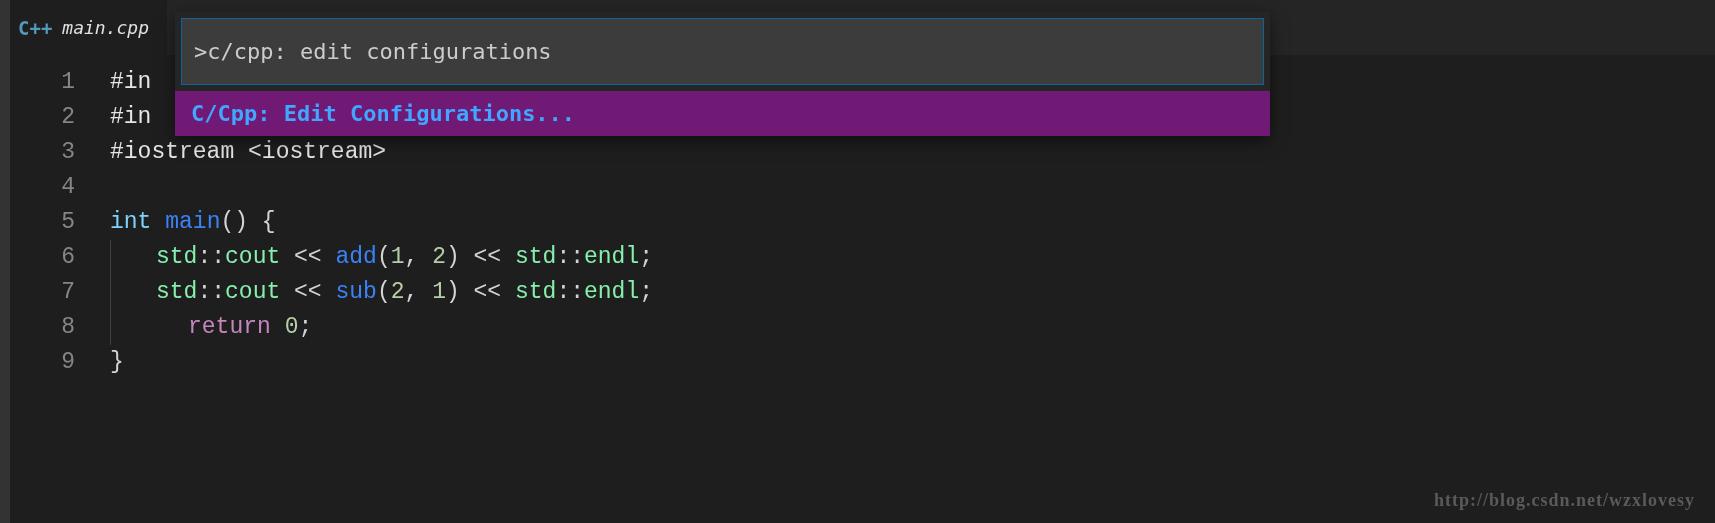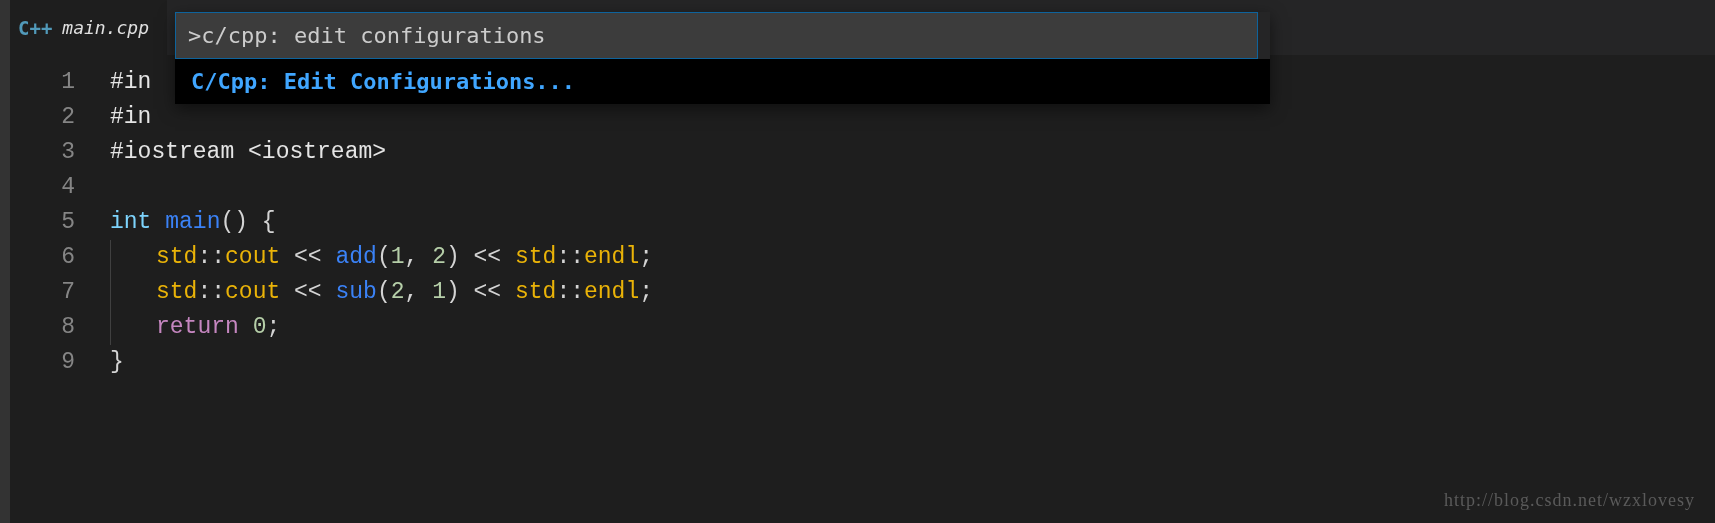--- a/index.html
+++ b/index.html
@@ -64,75 +64,76 @@
     .code-line {
       height: 35px;
       white-space: pre;
     }
     .kw-preproc { color: #e5e5e5; }
     .kw-include-path { color: #e5e5e5; }
     .kw-type { color: #7dd3fc; }
     .kw-func { color: #3b82f6; }
     .kw-num { color: #b5cea8; }
     .kw-paren { color: #d4d4d4; }
-    .kw-return { color: #c586c0; }
-    .kw-ident { color: #eab308; }
+    .kw-return { color: #c586c0; margin-left: 32px; }
+    .kw-ident { color: #86efac; }
     .indent-guide {
       border-left: 1px solid #404040;
       display: inline-block;
       height: 35px;
       vertical-align: top;
       margin-left: 0;
       padding-left: 45px;
     }
     .command-palette {
       position: absolute;
       top: 12px;
       left: 175px;
       width: 1095px;
       background: #252526;
       box-shadow: 0 5px 15px rgba(0,0,0,0.5);
       z-index: 100;
     }
     .palette-input {
       width: calc(100% - 12px);
-      margin: 0;
-      padding: 10px 12px;
+      margin: 6px;
+      padding: 20px 12px;
       background: #3c3c3c;
       border: 1px solid #0e639c;
       color: #cccccc;
       font-size: 22px;
       font-family: inherit;
       outline: none;
     }
     .palette-item {
       display: flex;
       justify-content: space-between;
       align-items: flex-start;
       padding: 10px 16px;
-      background: #000000;
+      background: #701a75;
       color: #ffffff;
       font-size: 22px;
     }
     .palette-item-label {
       color: #40a6ff;
       font-weight: bold;
     }
     .palette-item-hint {
       color: #8ba8c4;
       font-size: 20px;
     }
     .watermark {
       position: absolute;
       right: 20px;
       bottom: 12px;
       color: #5a5a5a;
       font-size: 18px;
       font-family: "Times New Roman", serif;
       letter-spacing: 1px;
+      font-weight: bold;
     }
     .left-strip {
       position: absolute;
       left: 0;
       top: 0;
       width: 10px;
       height: 100%;
       background: #333333;
     }
   </style>

